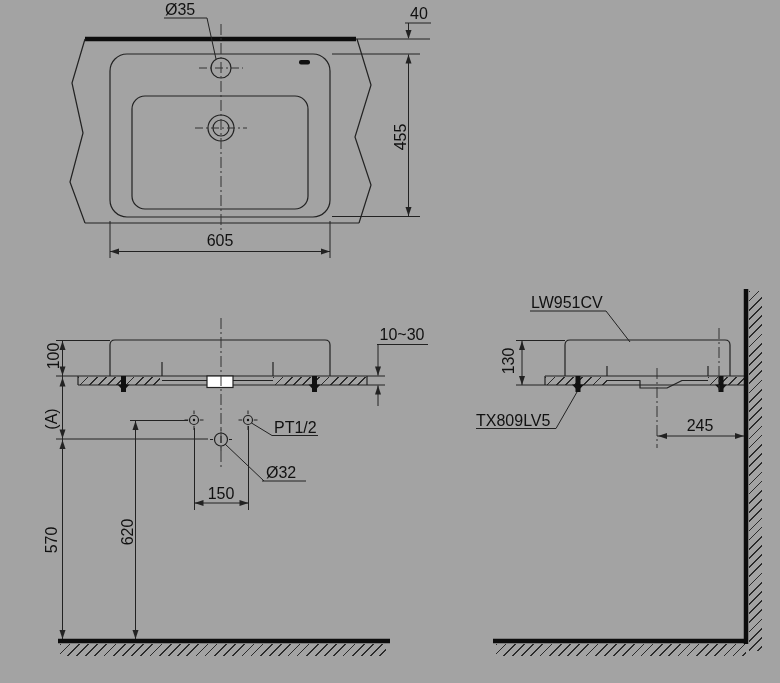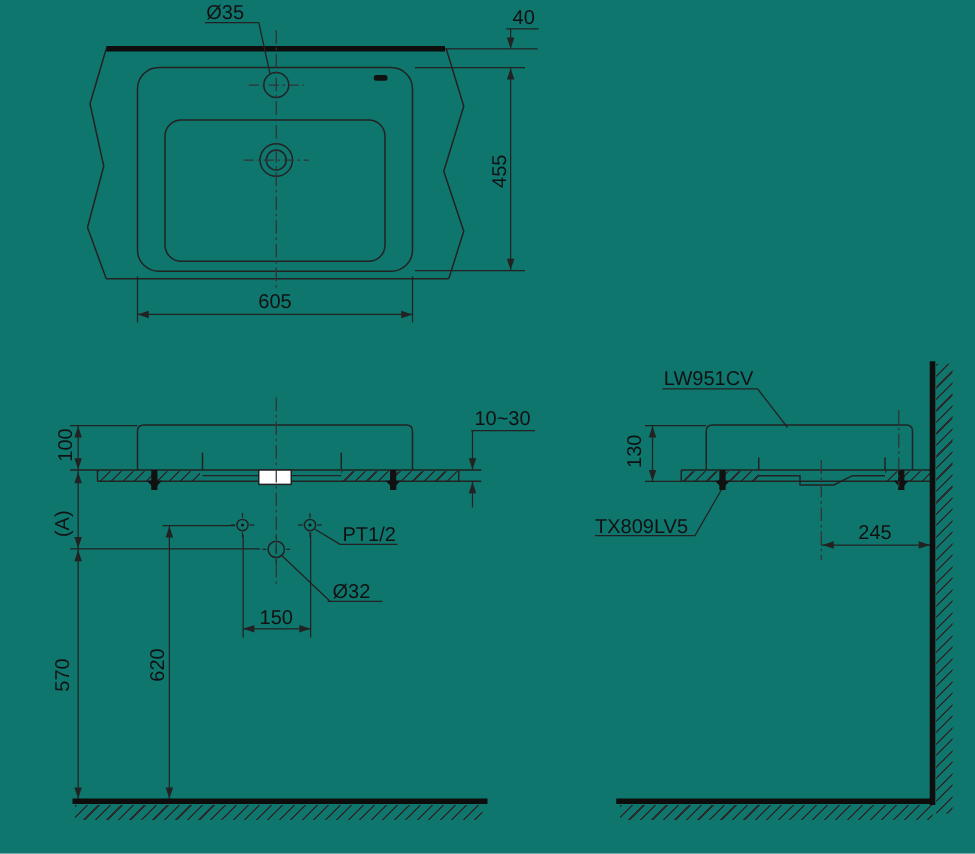--- a/index.html
+++ b/index.html
@@ -1,16 +1,16 @@
 <!DOCTYPE html>
 <html><head>
 <meta charset="utf-8">
 <style>
   html,body{margin:0;padding:0;background:#ffffff}
-  .stage{position:relative;width:780px;height:683px;background:#0f766e;overflow:hidden;
+  .stage{position:relative;width:780px;height:683px;background:#a3a3a3;overflow:hidden;
          font-family:"Liberation Sans",sans-serif}
   .hatch{position:absolute;
          background:repeating-linear-gradient(135deg,#2b2b2b 0px,#2b2b2b 1.2px,transparent 1.2px,transparent 6.5px)}
   .stage>svg{position:absolute;left:0;top:0}
   svg text{font-family:"Liberation Sans",sans-serif;font-size:16px;fill:#111}
   .ln{fill:none;stroke:#222;stroke-width:1.2;stroke-linecap:butt;stroke-linejoin:round}
   .dim{fill:none;stroke:#222;stroke-width:1}
   .cl{fill:none;stroke:#333;stroke-width:1;stroke-dasharray:11 3 2 3}
   .ch{fill:none;stroke:#333;stroke-width:1;stroke-dasharray:8 3 2 3}
   .thick{fill:none;stroke:#0d0d0d;stroke-width:4.5}

